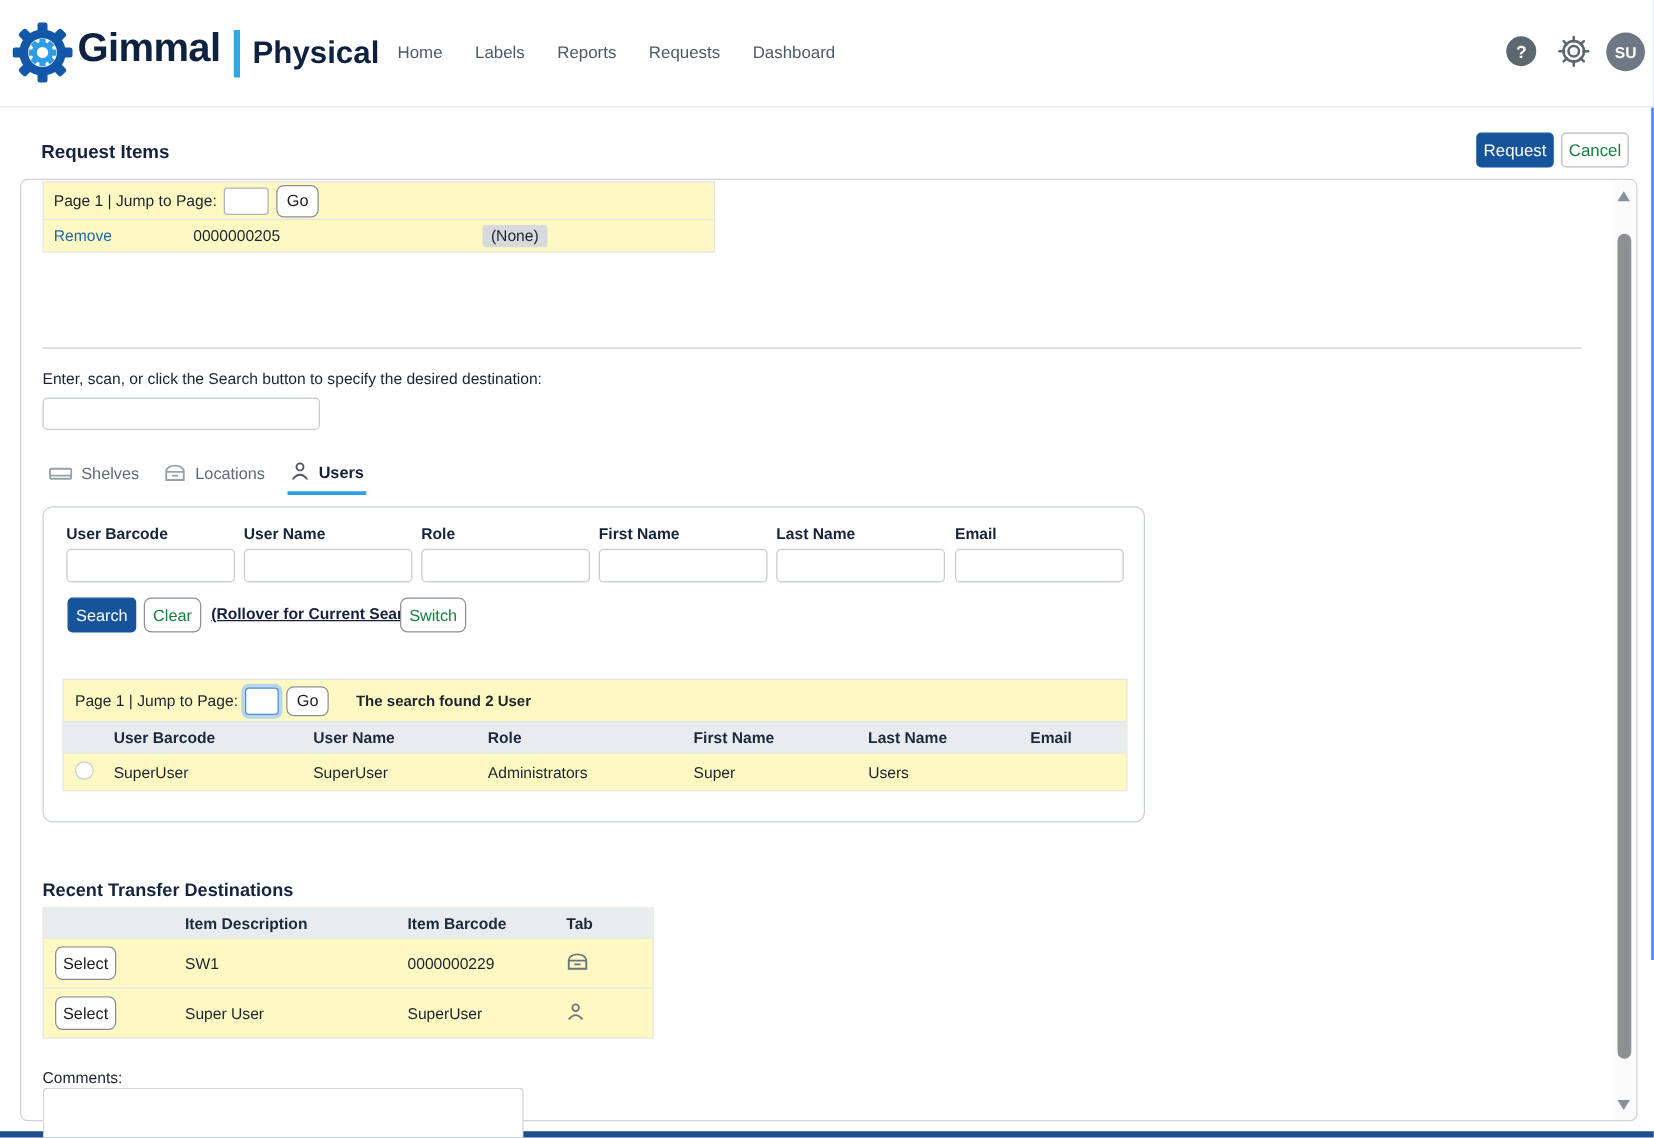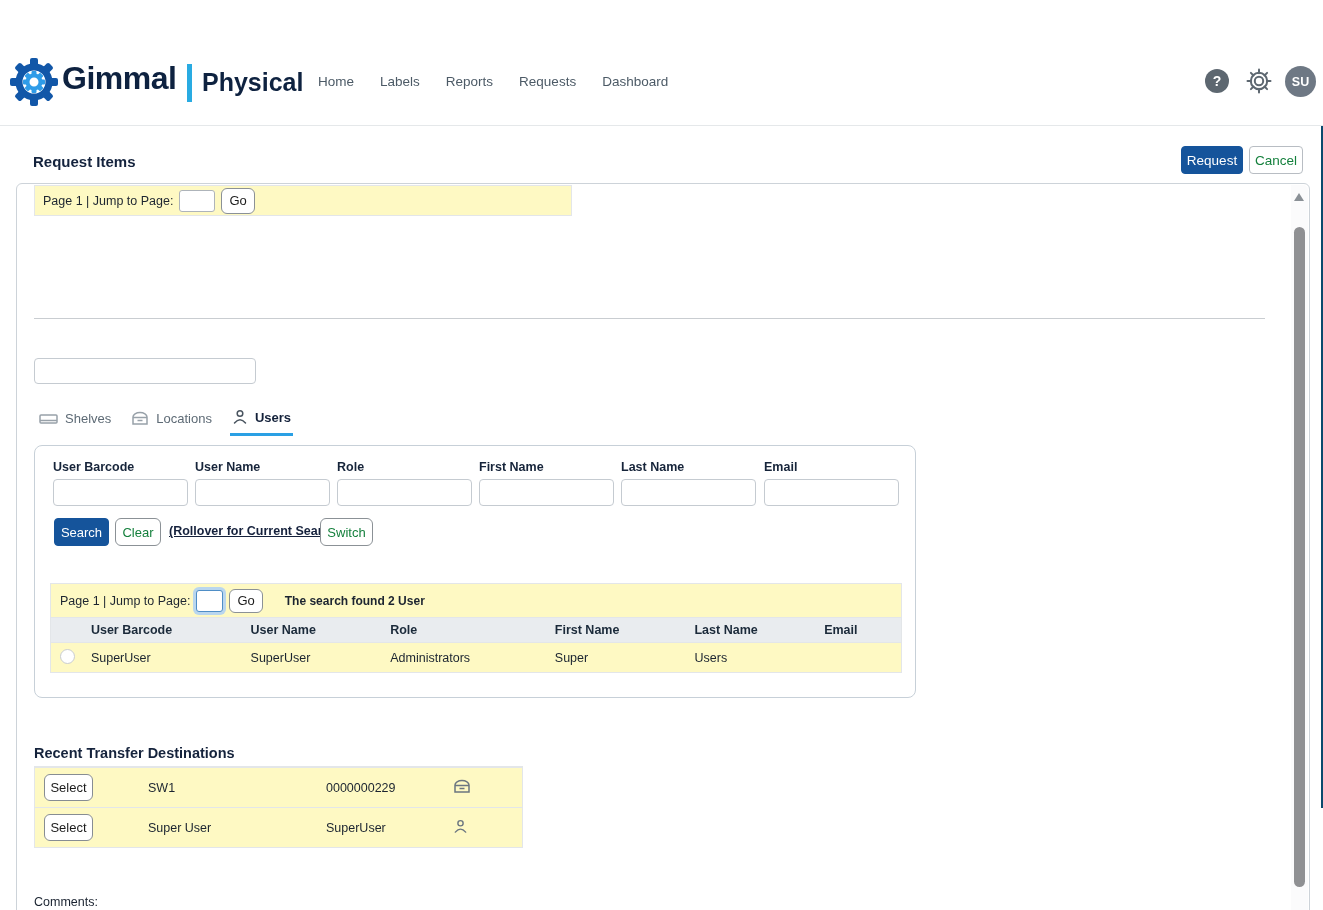--- a/index.html
+++ b/index.html
@@ -1,18 +1,18 @@
 <!DOCTYPE html>
 <html><head>
 <meta charset="utf-8">
 <style>
   * { margin:0; padding:0; box-sizing:border-box; }
   html,body { width:1323px; height:910px; }
   body { font-family:"Liberation Sans", sans-serif; background:#fff; color:#1b2430; overflow:hidden; }
-  .stage { position:relative; width:1323px; height:768px; background:#fff; border-right:2px solid #0c4a6e;margin-top:40px; }
+  .stage { position:relative; width:1323px; height:768px; background:#fff; border-right:2px solid #3b82f6; }
   .abs { position:absolute; }
 
   
   .hdr { position:absolute; left:0; top:0; width:1323px; height:86px; background:#fff; border-bottom:1px solid #e5e8ea; }
   .brand-name { position:absolute; left:62px; top:20px; font-size:32px; font-weight:800; color:#0e2240; letter-spacing:-0.5px; }
   .brand-bar { position:absolute; left:187px; top:24px; width:5px; height:38px; background:#29abe2; }
   .brand-product { position:absolute; left:202px; top:28px; font-size:25px; font-weight:700; color:#0e2240; }
   .nav { position:absolute; left:318px; top:34px; display:flex; gap:26px; }
   .nav span { font-size:13.5px; color:#4c5a66; cursor:pointer; }
   .help-circle { position:absolute; left:1205px; top:29px; width:24px; height:24px; border-radius:50%; background:#5d6770; color:#fff; font-size:14px; font-weight:700; display:flex; align-items:center; justify-content:center; }
@@ -144,24 +144,30 @@
   <button class="btn-plain abs" style="left:1249px; top:106px; width:54px; height:28px;">Cancel</button>
 
   <div class="panel">
 
     <div class="grid-table" style="left:17px; top:1px; width:538px;">
       <div class="t-row first" style="height:29px; padding-left:8px;">
         <span class="pager-label">Page 1 | Jump to Page:</span>
         <input class="pager-input" value="" style="">
         <button class="go-btn">Go</button>
       </div>
+      <div class="t-row" style="height:26px;">
+        <span class="t-cell" style="width:112px; padding-left:8px;"><span class="link">Remove</span></span>
+        <span class="t-cell" style="width:232px; padding-left:8px;">0000000205</span>
+        <span class="t-cell" style="width:194px; padding-left:8px;"><span class="pill">(None)</span></span>
+      </div>
     </div>
 
     <div class="divider"></div>
 
+    <div class="prompt">Enter, scan, or click the Search button to specify the desired destination:</div>
     <input class="dest-input" value="" style="">
 
     <div class="tabs">
       <div class="tab">
         <span>
           <svg width="19" height="14" viewBox="0 0 19 14" fill="none" stroke="#98a1a9" stroke-width="1.5">
             <rect x="1" y="3" width="17" height="8" rx="1"></rect>
             <line x1="1" y1="8.5" x2="18" y2="8.5"></line>
           </svg>
         </span>
@@ -231,20 +237,26 @@
           <span class="t-cell" style="width:165px;">Administrators</span>
           <span class="t-cell" style="width:140px;">Super</span>
           <span class="t-cell" style="width:130px;">Users</span>
           <span class="t-cell" style="width:77px;"></span>
         </div>
       </div>
     </div>
 
     <div class="section-title" style="left:17px; top:561px;">Recent Transfer Destinations</div>
     <div class="grid-table" style="left:17px; top:582px; width:489px;">
+      <div class="t-row t-head first" style="height:23px;">
+        <span class="t-cell" style="width:105px;"></span>
+        <span class="t-cell" style="width:178px; padding-left:8px;">Item Description</span>
+        <span class="t-cell" style="width:127px; padding-left:8px;">Item Barcode</span>
+        <span class="t-cell" style="width:71px; padding-left:8px;">Tab</span>
+      </div>
       <div class="t-row" style="height:40px;">
         <span class="t-cell" style="width:105px; padding-left:9px;"><button class="select-btn">Select</button></span>
         <span class="t-cell" style="width:178px; padding-left:8px;">SW1</span>
         <span class="t-cell" style="width:127px; padding-left:8px;">0000000229</span>
         <span class="t-cell" style="width:71px; padding-left:8px;">
           <svg width="18" height="15" viewBox="0 0 18 15" fill="none" stroke="#6b7680" stroke-width="1.5">
             <path d="M2 6 a7 4.5 0 0 1 14 0 v7 h-14 z"></path>
             <line x1="2" y1="6.5" x2="16" y2="6.5"></line>
             <line x1="6.5" y1="9.5" x2="11.5" y2="9.5"></line>
           </svg>

